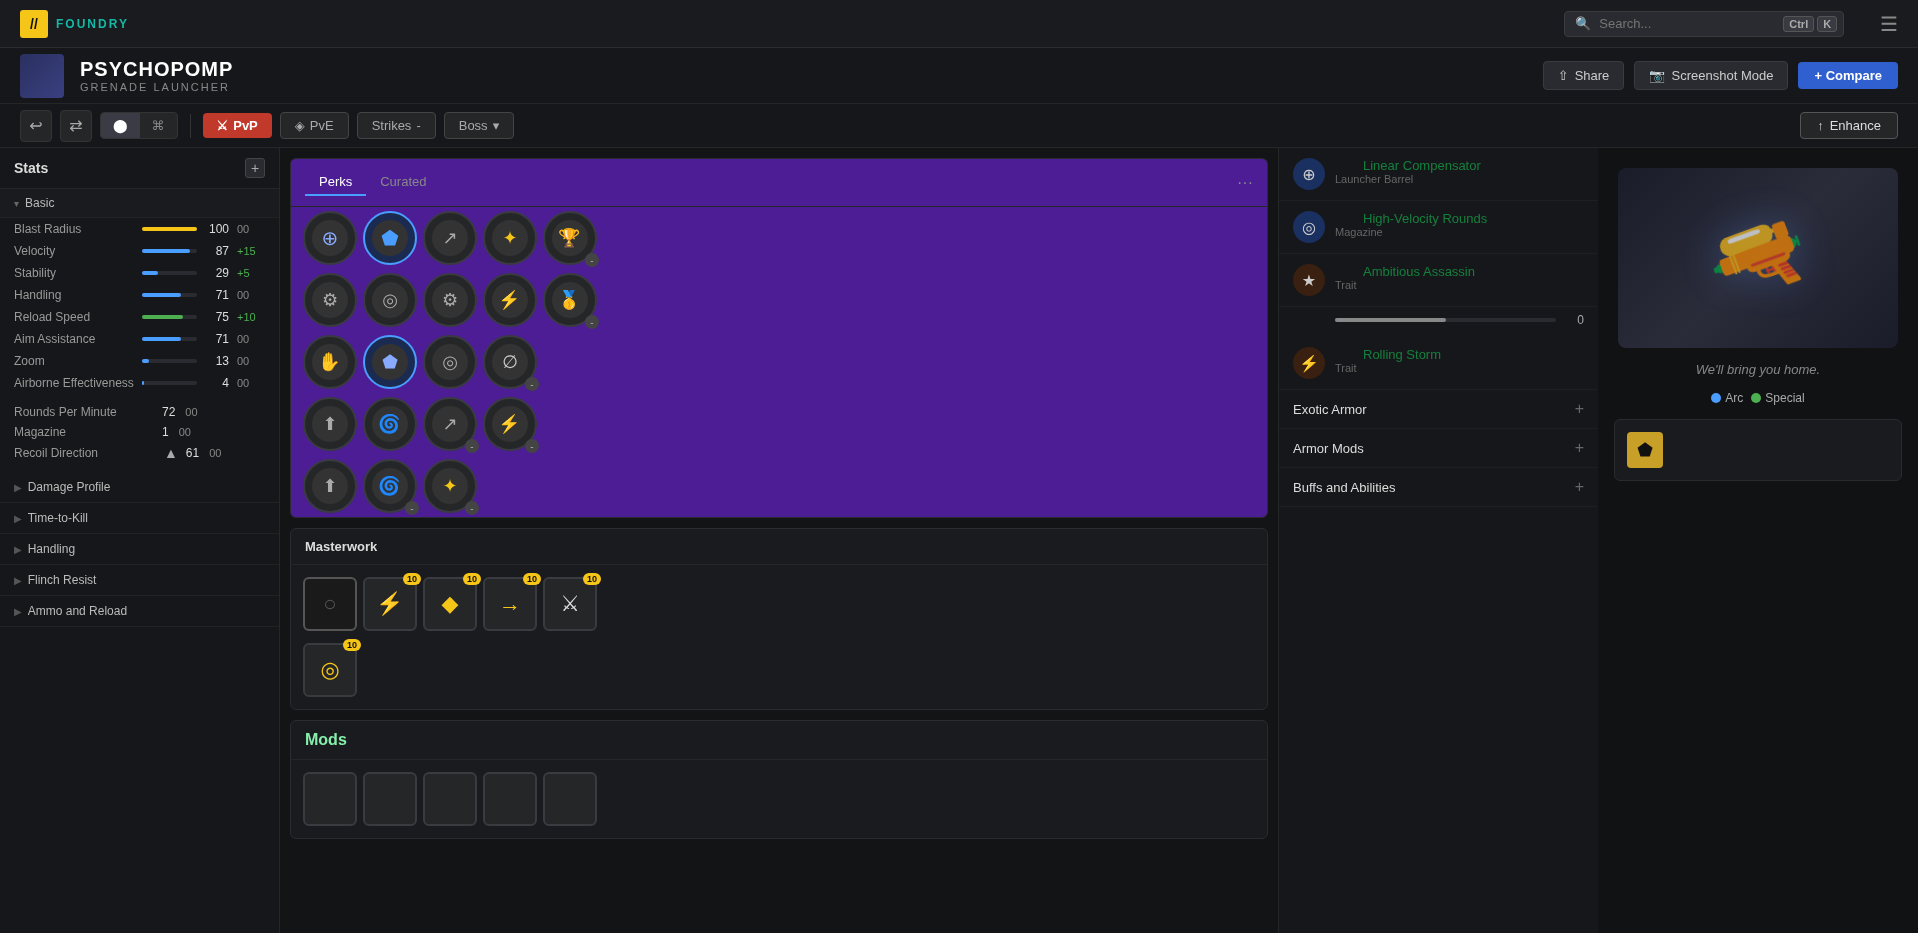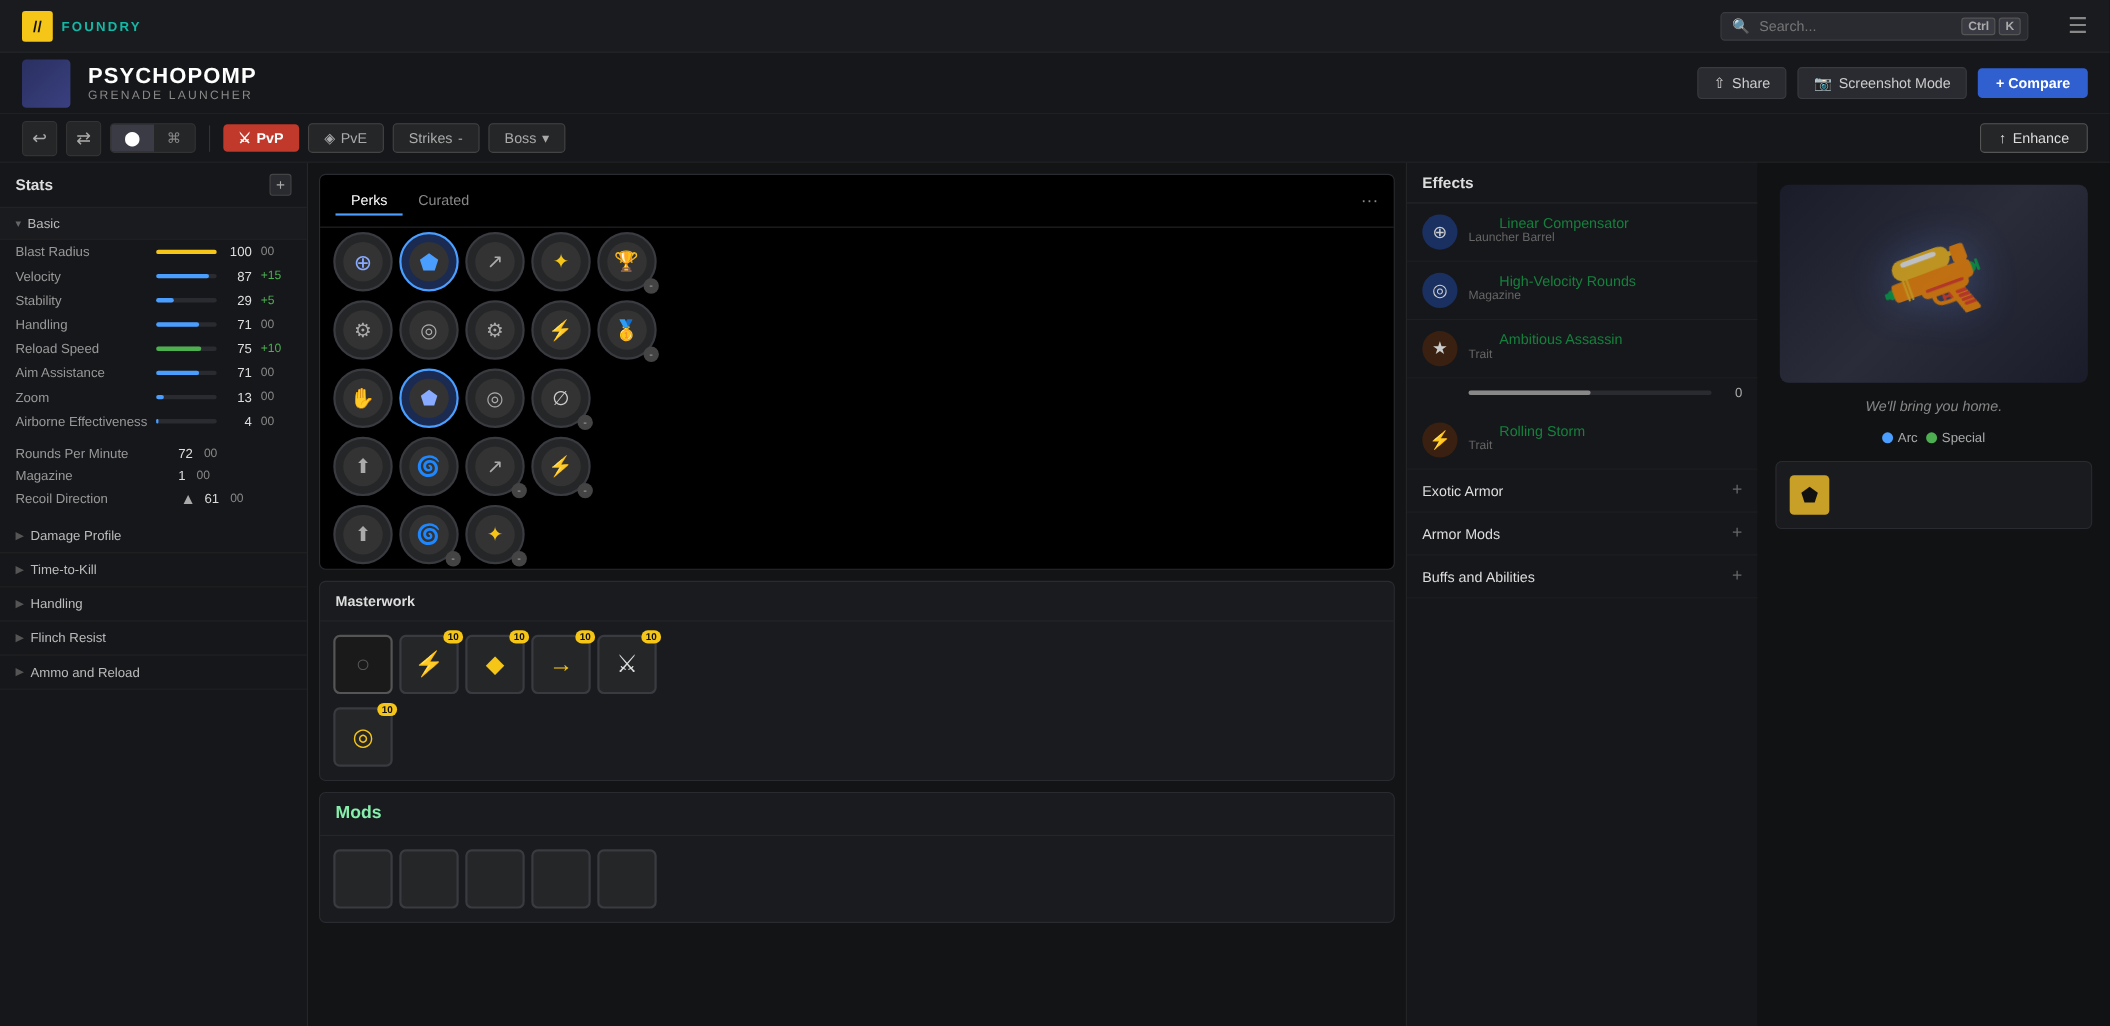--- a/index.html
+++ b/index.html
@@ -359,21 +359,21 @@
     
     .center-panel {
       flex: 1;
       overflow-y: auto;
       padding: 0;
       background: #131416;
     }
 
     
     .perks-section {
-      background: #000000;
+      background: #4c1d95;
       margin: 10px;
       border-radius: 6px;
       border: 1px solid #2a2b30;
     }
     .perks-header {
       display: flex;
       align-items: center;
       justify-content: space-between;
       padding: 10px 14px;
       border-bottom: 1px solid #252628;
@@ -1074,21 +1074,20 @@
         <div class="mod-slot"></div>
         <div class="mod-slot"></div>
         <div class="mod-slot"></div>
         <div class="mod-slot"></div>
         <div class="mod-slot"></div>
       </div>
     </div>
   </div>
 
   <div class="effects-panel">
-    <div class="effects-header">Effects</div>
 
     <div class="effect-row">
       <div class="effect-icon-wrap blue">
         <span>⊕</span>
       </div>
       <div>
         <div class="effect-name">Linear Compensator</div>
         <div class="effect-type">Launcher Barrel</div>
       </div>
     </div>

